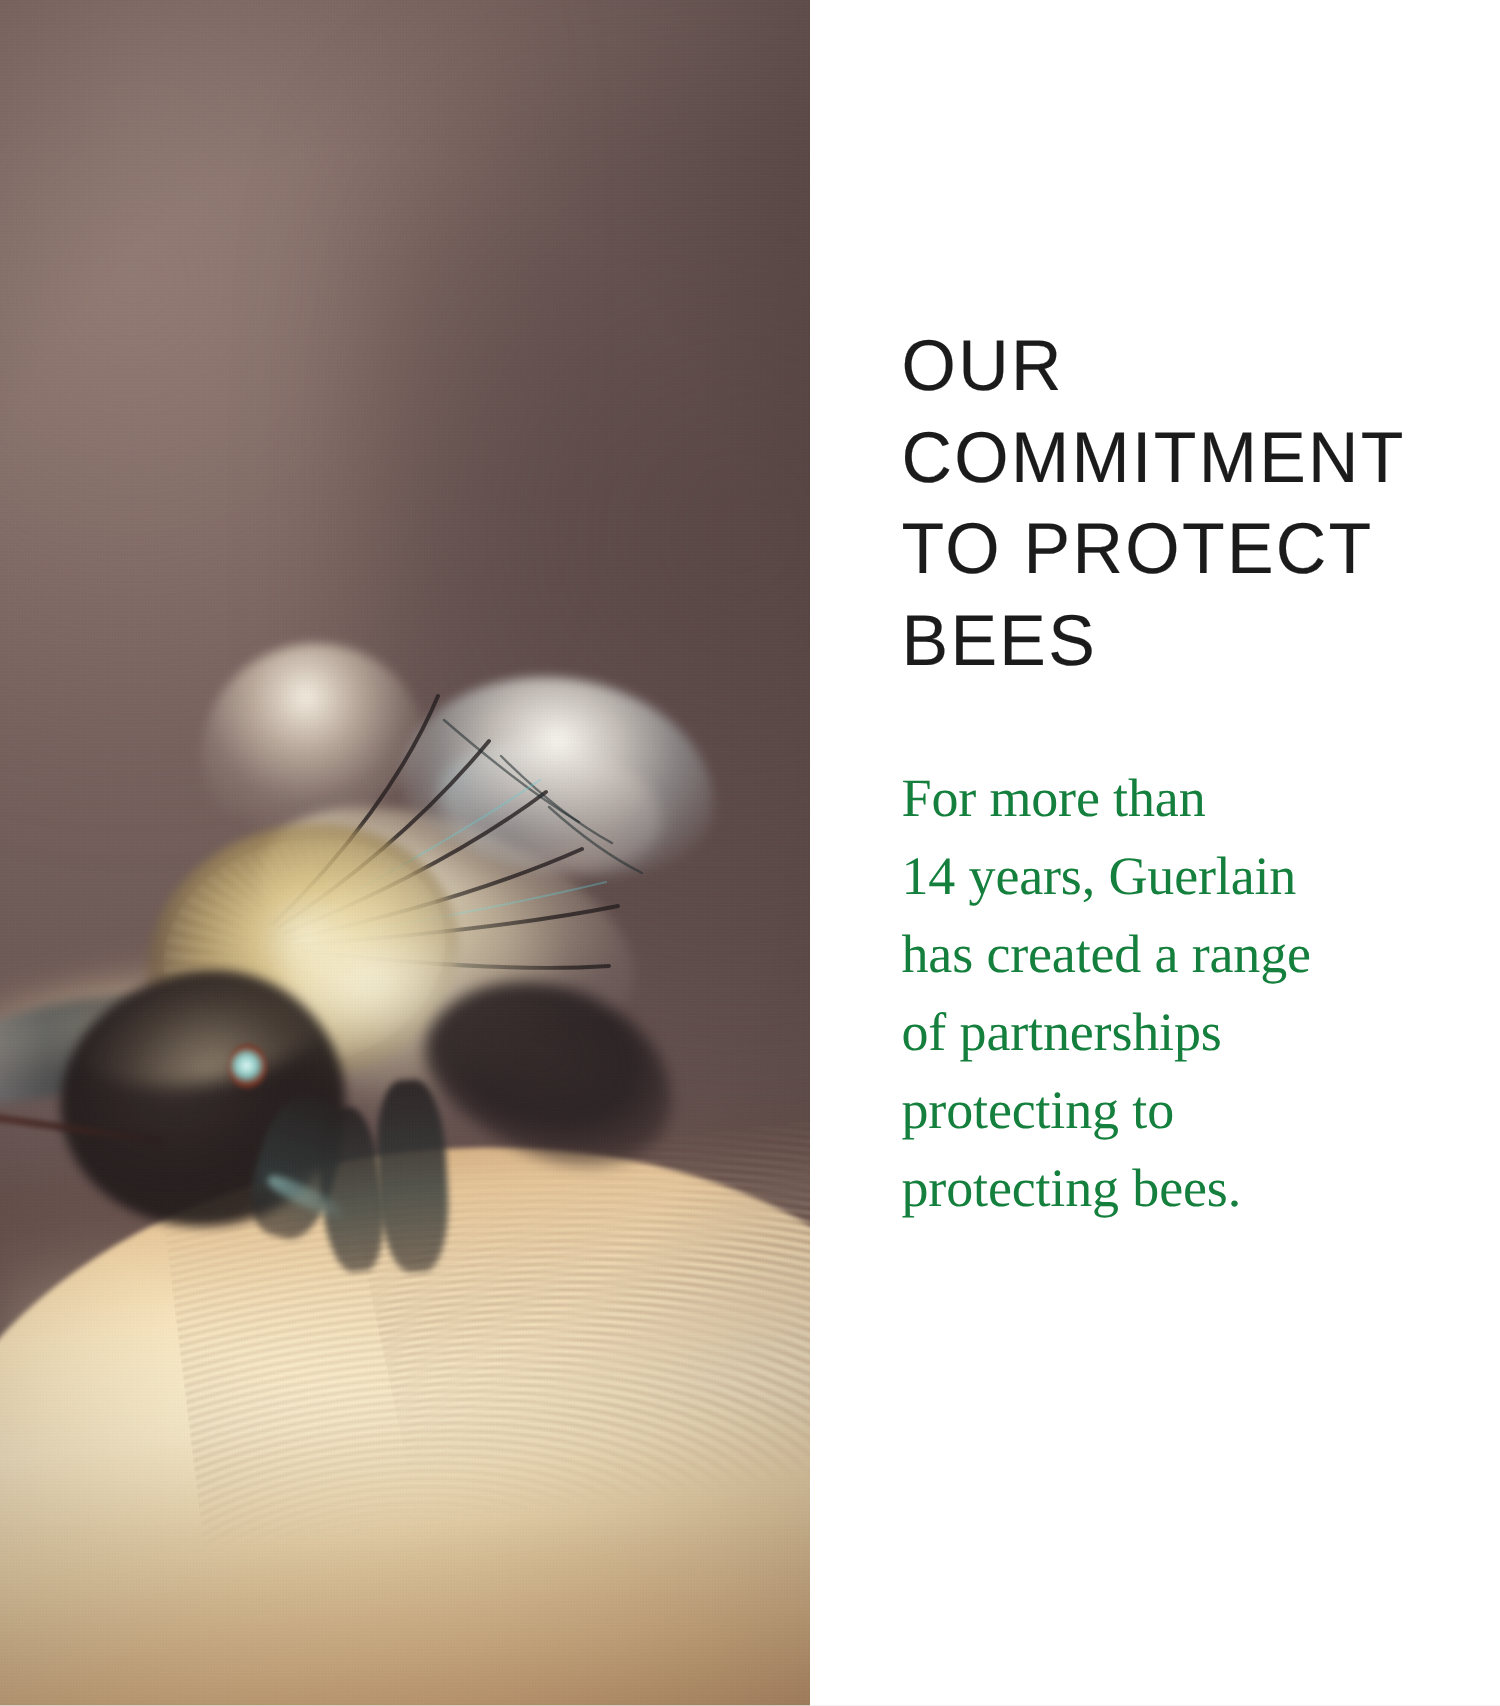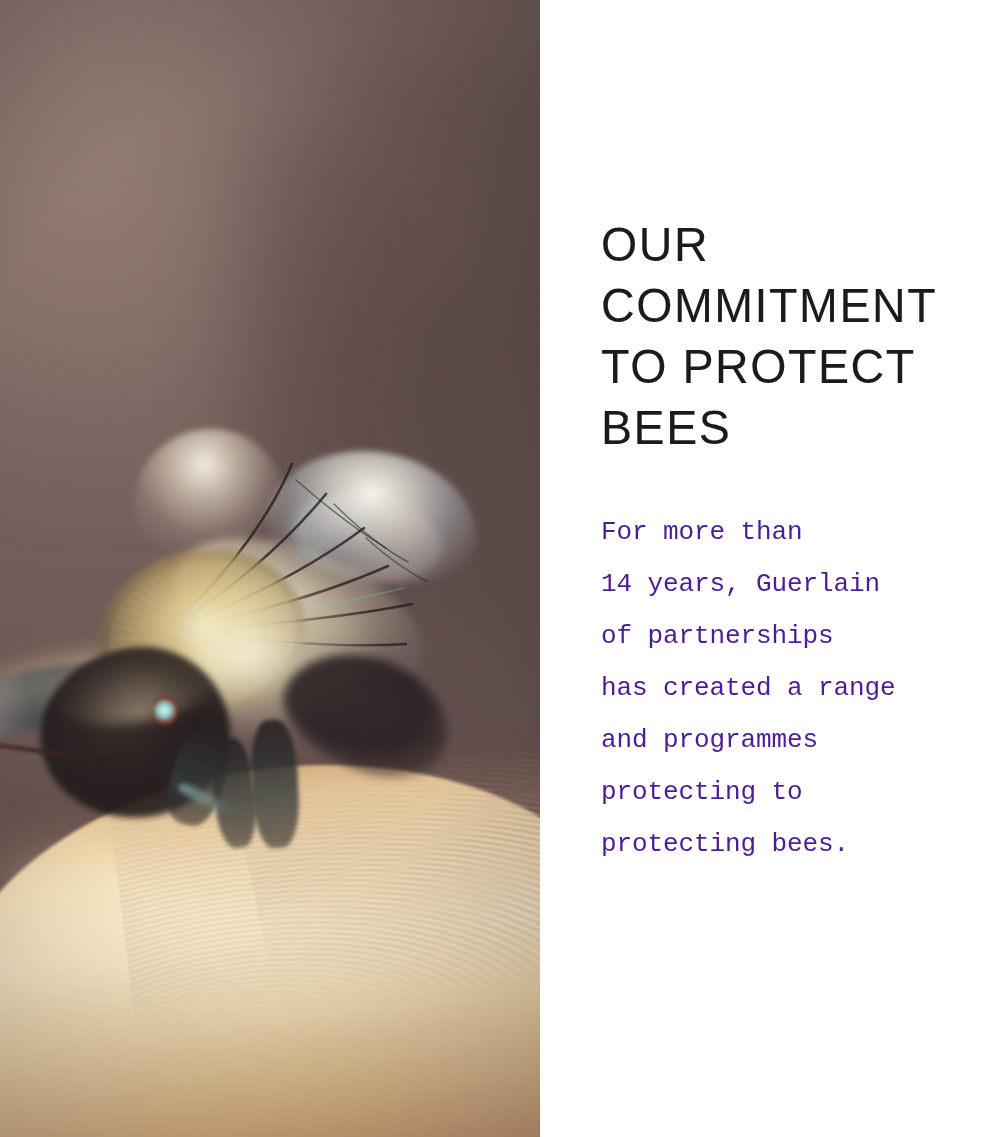--- a/index.html
+++ b/index.html
@@ -384,26 +384,26 @@
     transform-origin: left top;
   }
   .headline .hl-line { display: block; white-space: nowrap; }
 
   .body-copy {
     position: absolute;
     left: 61px;
     top: 506px;
     width: 396px;
     margin: 0;
-    font-family: Liberation Mono, monospace;
+    font-family: Liberation Serif, serif;
     font-weight: 400;
-    font-size: 26px;
+    font-size: 36px;
     line-height: 52px;
     letter-spacing: -0.1px;
-    color: #4c1d95;
+    color: #15803d;
   }
   .body-copy .bd-line { display: block; white-space: nowrap; }
 </style>
 </head>
 <body>
 
 <div class="page">
 
   <div class="photo-panel">
     <div class="photo-stage">
@@ -476,21 +476,20 @@
     <h1 class="headline">
       <span class="hl-line">OUR</span>
       <span class="hl-line">COMMITMENT</span>
       <span class="hl-line">TO PROTECT</span>
       <span class="hl-line">BEES</span>
     </h1>
 
     <p class="body-copy">
       <span class="bd-line">For more than</span>
       <span class="bd-line">14 years, Guerlain</span>
+      <span class="bd-line">has created a range</span>
       <span class="bd-line">of partnerships</span>
-      <span class="bd-line">has created a range</span>
-      <span class="bd-line">and programmes</span>
       <span class="bd-line">protecting to</span>
       <span class="bd-line">protecting bees.</span>
     </p>
 
   </div>
 </div>
 
 </body></html>

